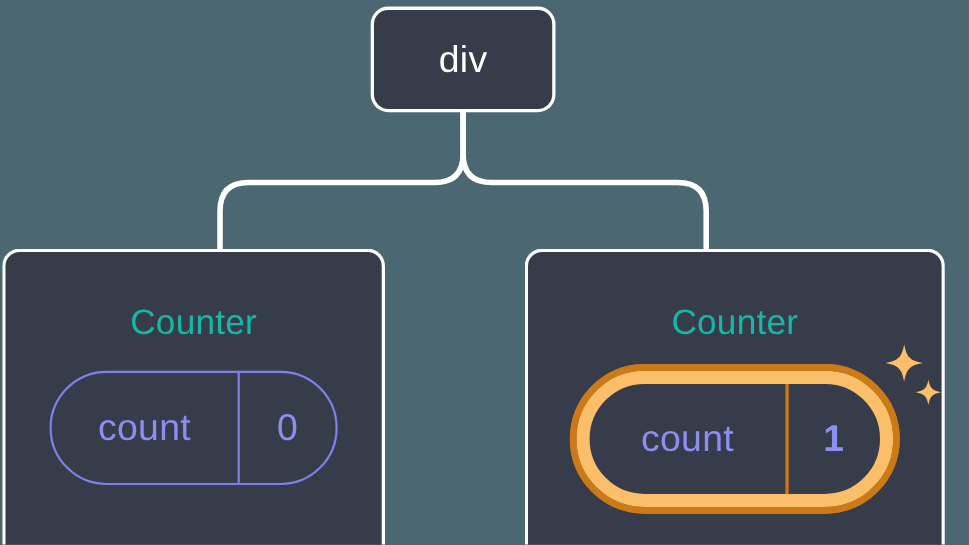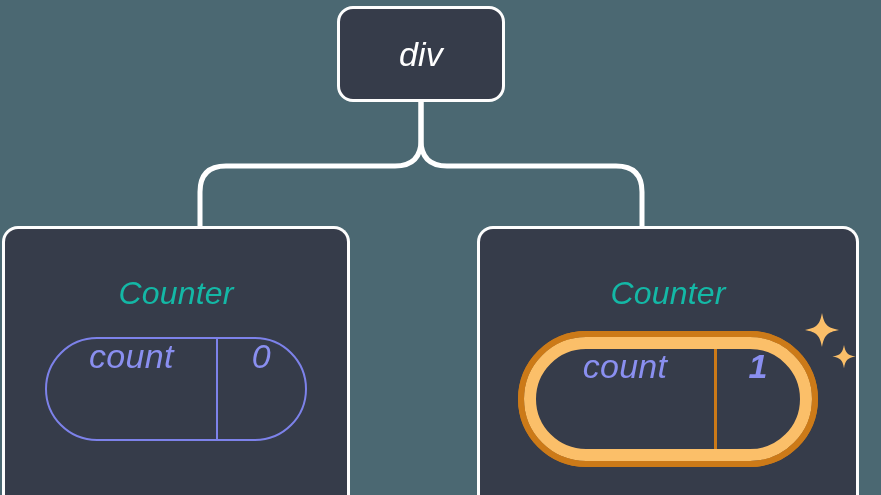--- a/index.html
+++ b/index.html
@@ -32,21 +32,20 @@
   
   .node {
     position: absolute;
     box-sizing: border-box;
     background: #363c4a;
     border: 3px solid #fdfdfd;
     border-radius: 16px;
     display: flex;
     flex-direction: column;
     align-items: center;
-    font-style: italic;
   }
 
   #div-node {
     left: 337px;
     top: 6px;
     width: 168px;
     height: 96px;
     justify-content: center;
   }
   .node-title-div {
@@ -86,21 +85,21 @@
     position: relative;
     margin-top: 28px;
     display: flex;
     align-items: center;
     justify-content: center;
   }
 
   .pill {
     box-sizing: border-box;
     display: flex;
-    align-items: flex-start;
+    align-items: center;
     border-radius: 999px;
     background: transparent;
   }
 
   
   .pill.plain {
     width: 262px;
     height: 104px;
     border: 2px solid #7d82ea;
   }

